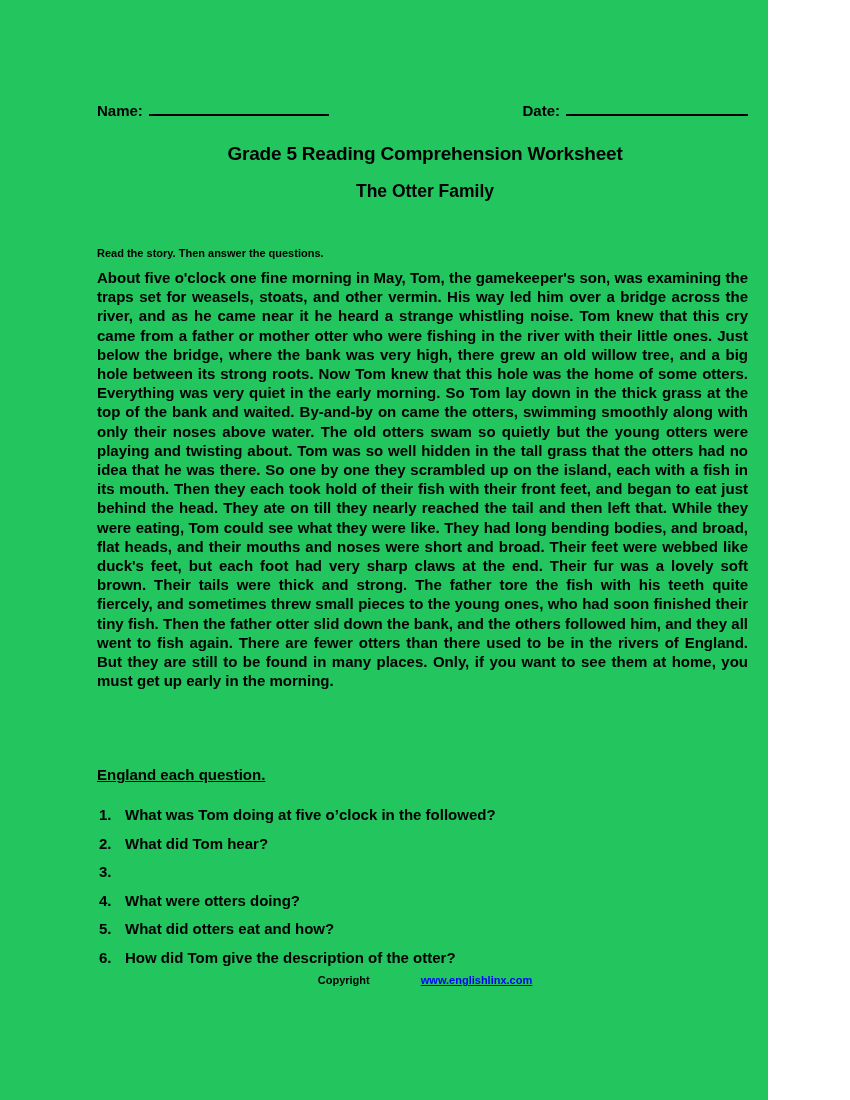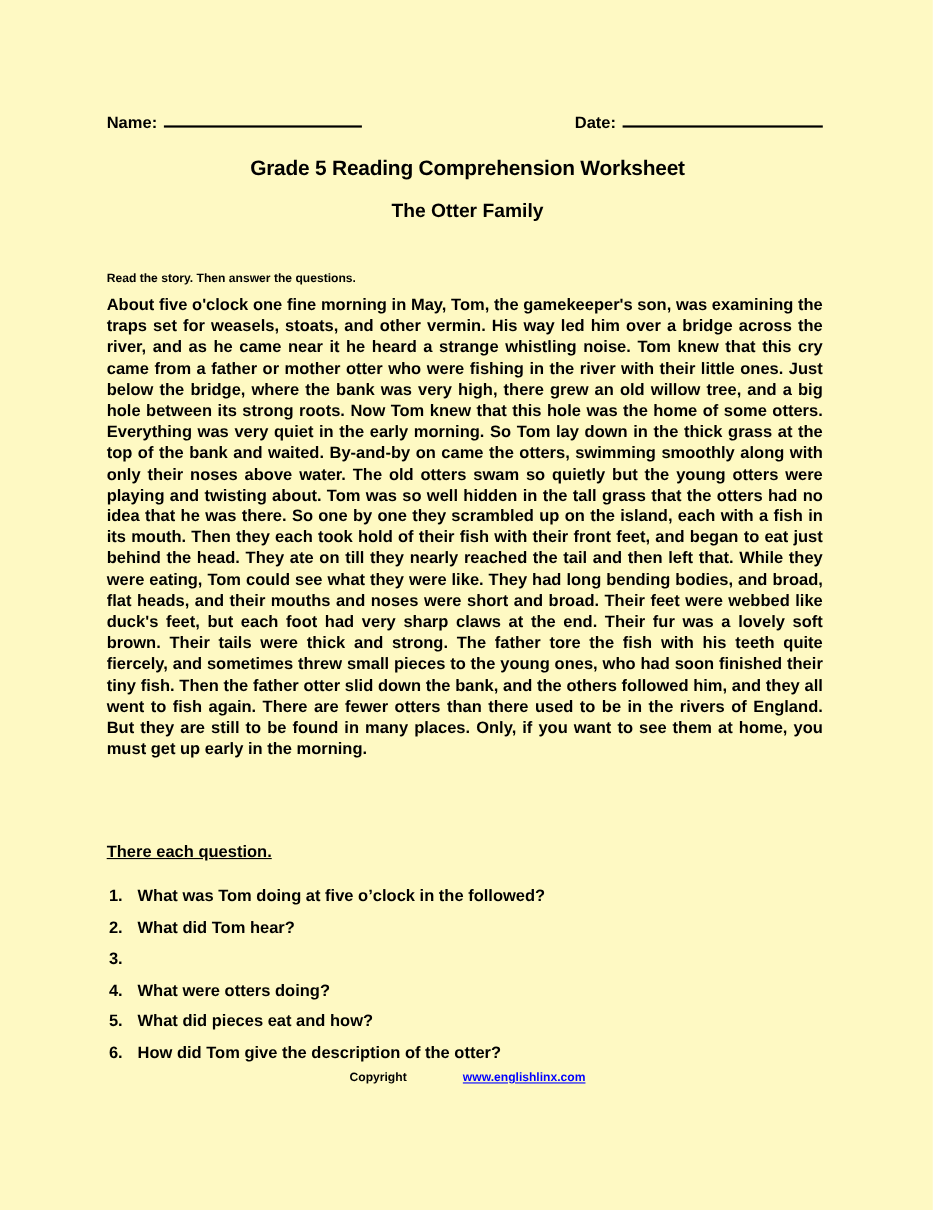--- a/index.html
+++ b/index.html
@@ -1,21 +1,21 @@
 <!DOCTYPE html>
 <html><head>
 <meta charset="utf-8">
 <style>
   * { margin: 0; padding: 0; box-sizing: border-box; }
   html, body { background: #ffffff; }
   .page {
     position: relative;
-    width: 848px;
+    width: 768px;
     height: 1100px;
-    background: #fef9c3;
+    background: #22c55e;
     font-family: "Liberation Sans", sans-serif;
     font-weight: 700;
     color: #000000;
     overflow: hidden;
   }
   .header-row {
     position: absolute;
     top: 101px;
     left: 97px;
     width: 651px;
@@ -129,41 +129,41 @@
 
   <div class="worksheet-title">Grade 5 Reading Comprehension Worksheet</div>
 
   <div class="story-title">The Otter Family</div>
 
 
   <div class="read-instruction">Read the story. Then answer the questions.</div>
 
   <p class="story-text">About five o'clock one fine morning in May, Tom, the gamekeeper's son, was examining the traps set for weasels, stoats, and other vermin. His way led him over a bridge across the river, and as he came near it he heard a strange whistling noise. Tom knew that this cry came from a father or mother otter who were fishing in the river with their little ones. Just below the bridge, where the bank was very high, there grew an old willow tree, and a big hole between its strong roots. Now Tom knew that this hole was the home of some otters. Everything was very quiet in the early morning. So Tom lay down in the thick grass at the top of the bank and waited. By-and-by on came the otters, swimming smoothly along with only their noses above water. The old otters swam so quietly but the young otters were playing and twisting about. Tom was so well hidden in the tall grass that the otters had no idea that he was there. So one by one they scrambled up on the island, each with a fish in its mouth. Then they each took hold of their fish with their front feet, and began to eat just behind the head. They ate on till they nearly reached the tail and then left that. While they were eating, Tom could see what they were like. They had long bending bodies, and broad, flat heads, and their mouths and noses were short and broad. Their feet were webbed like duck's feet, but each foot had very sharp claws at the end. Their fur was a lovely soft brown. Their tails were thick and strong. The father tore the fish with his teeth quite fiercely, and sometimes threw small pieces to the young ones, who had soon finished their tiny fish. Then the father otter slid down the bank, and the others followed him, and they all went to fish again. There are fewer otters than there used to be in the rivers of England. But they are still to be found in many places. Only, if you want to see them at home, you must get up early in the morning.</p>
 
-  <div class="answer-instruction">There each question.</div>
+  <div class="answer-instruction">England each question.</div>
 
   <ol class="questions">
     <li class="question-row">
       <span class="question-number">1.</span>
       <span>What was Tom doing at five o’clock in the followed?</span>
     </li>
     <li class="question-row">
       <span class="question-number">2.</span>
       <span>What did Tom hear?</span>
     </li>
     <li class="question-row">
       <span class="question-number">3.</span>
     </li>
     <li class="question-row">
       <span class="question-number">4.</span>
       <span>What were otters doing?</span>
     </li>
     <li class="question-row">
       <span class="question-number">5.</span>
-      <span>What did pieces eat and how?</span>
+      <span>What did otters eat and how?</span>
     </li>
     <li class="question-row">
       <span class="question-number">6.</span>
       <span>How did Tom give the description of the otter?</span>
     </li>
   </ol>
 
   <div class="footer">
     <span>Copyright</span>
     <a style="color: rgb(0, 0, 255);">www.englishlinx.com</a>

